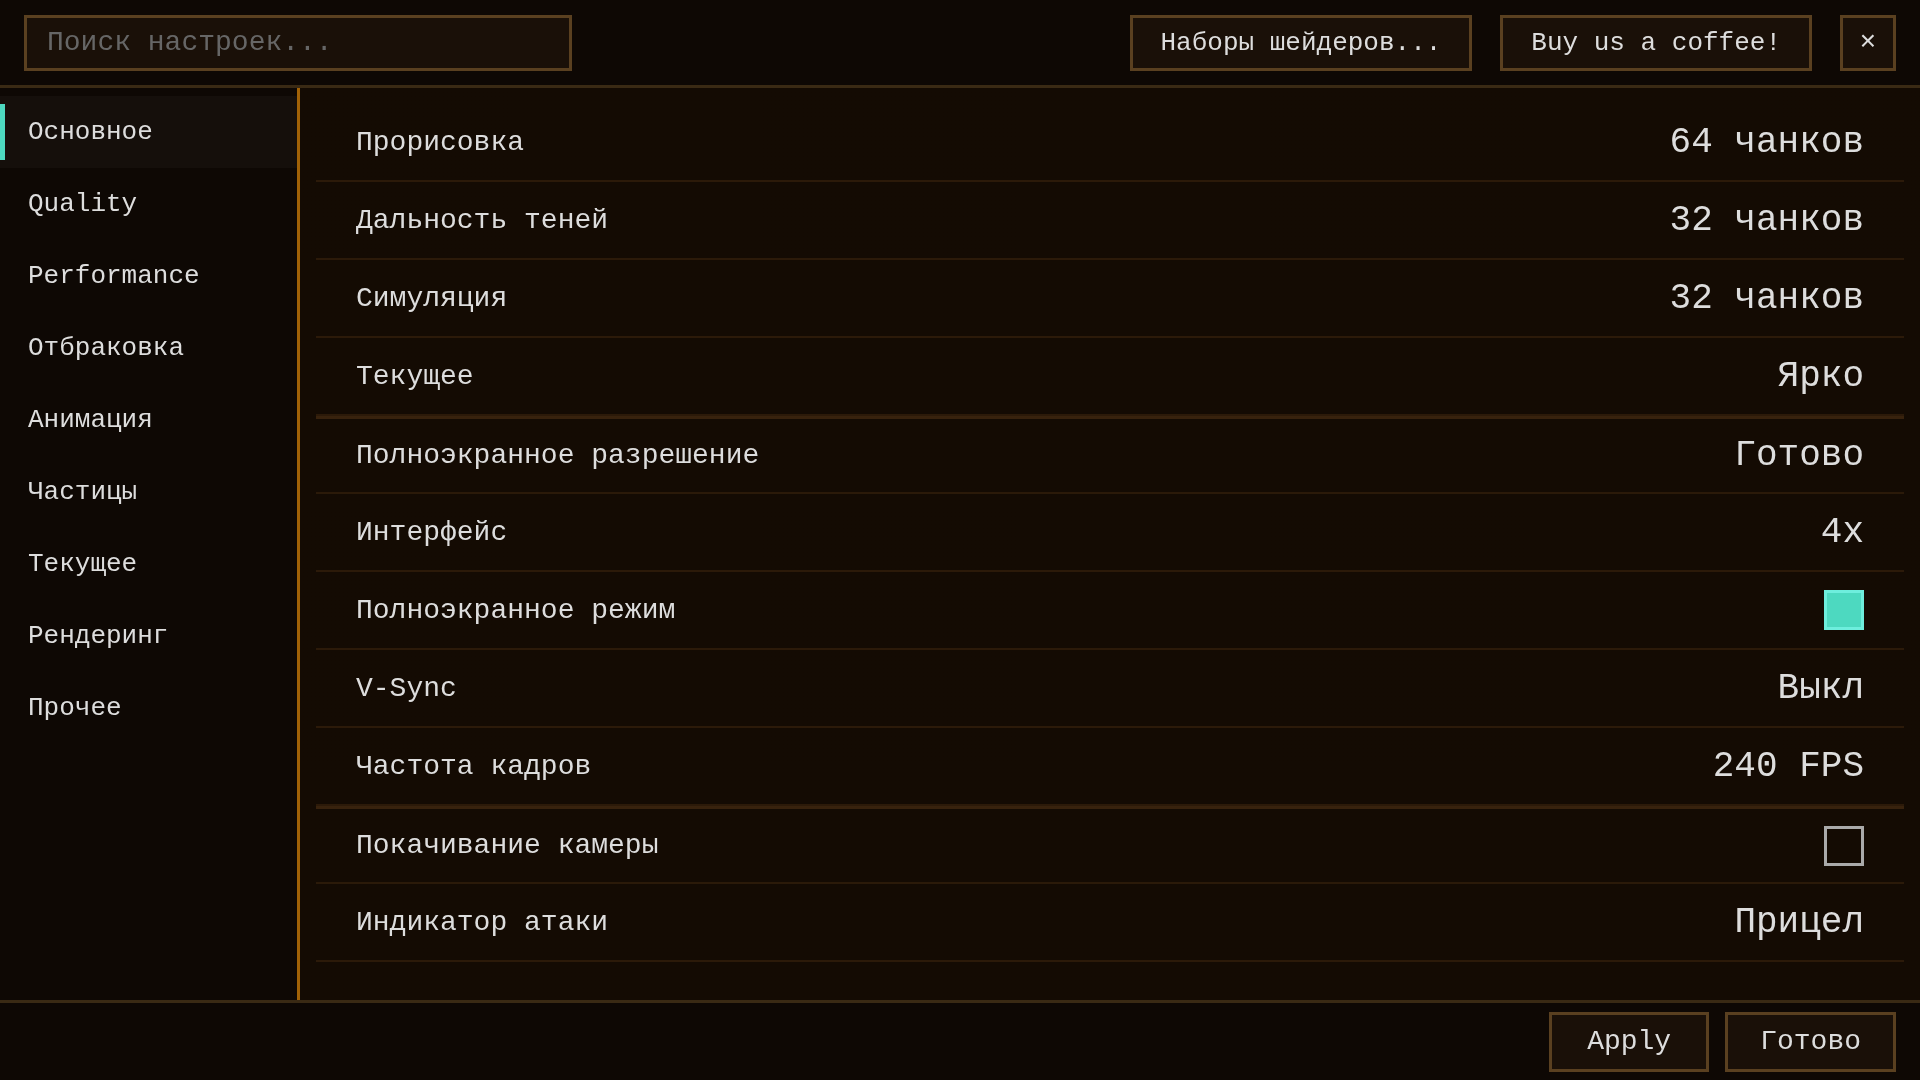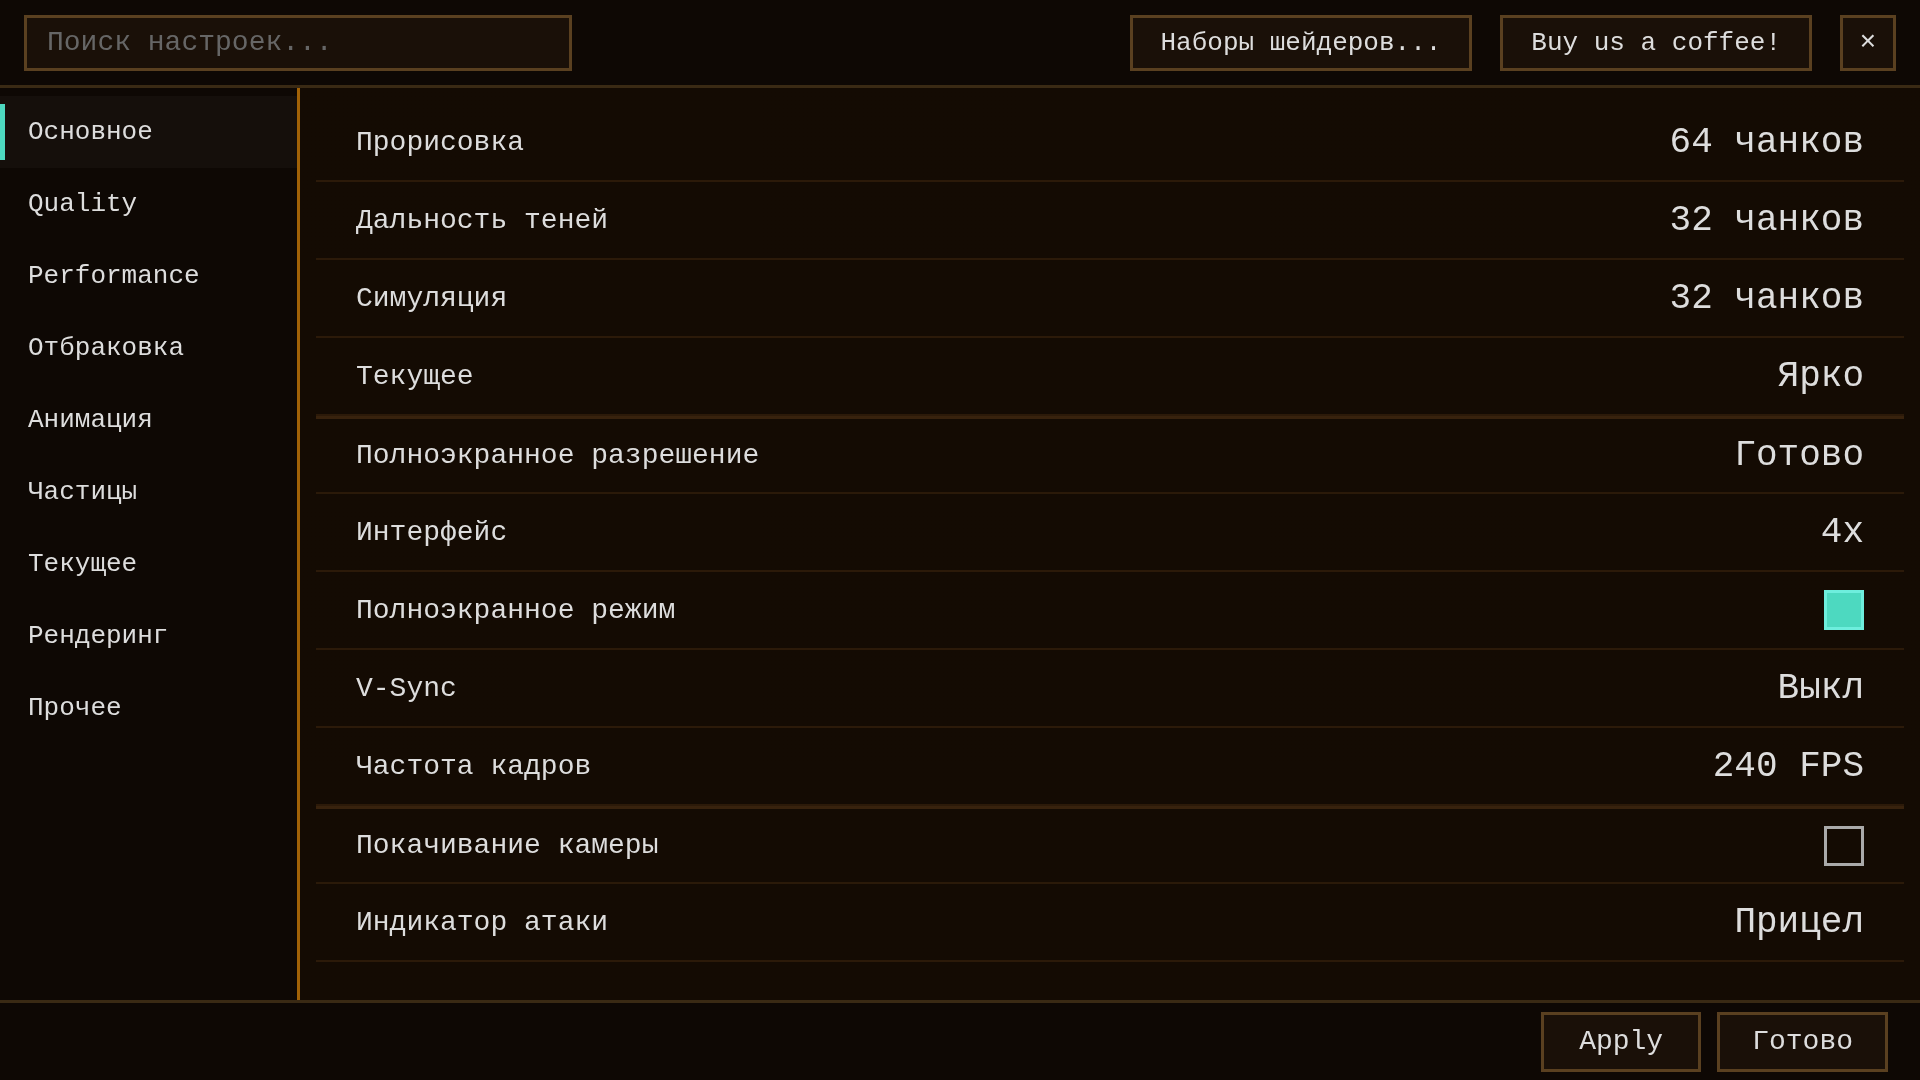--- a/index.html
+++ b/index.html
@@ -220,21 +220,21 @@
     }
 
     
     .footer {
       height: 80px;
       background: #0e0804;
       border-top: 3px solid #3a2a14;
       display: flex;
       align-items: center;
       justify-content: flex-end;
-      padding: 0 32px;
+      padding: 0 24px;
       gap: 16px;
     }
 
     .footer-btn {
       height: 60px;
       min-width: 160px;
       padding: 0 32px;
       background: #1a1008;
       border: 3px solid #5a4020;
       color: #dddddd;

